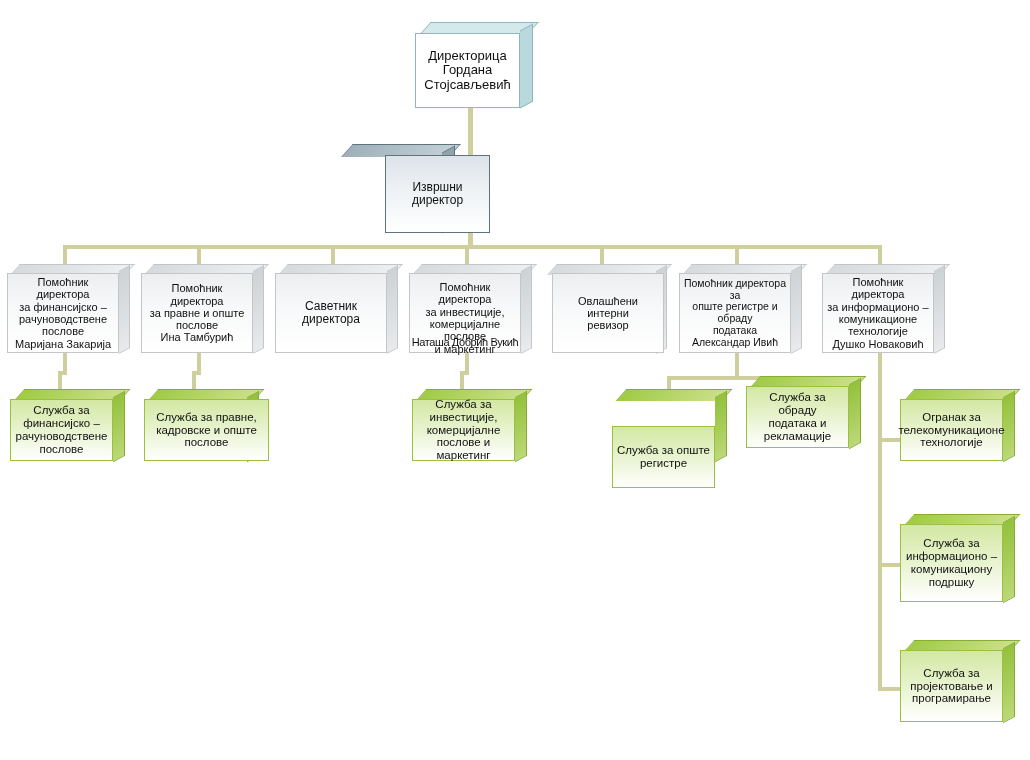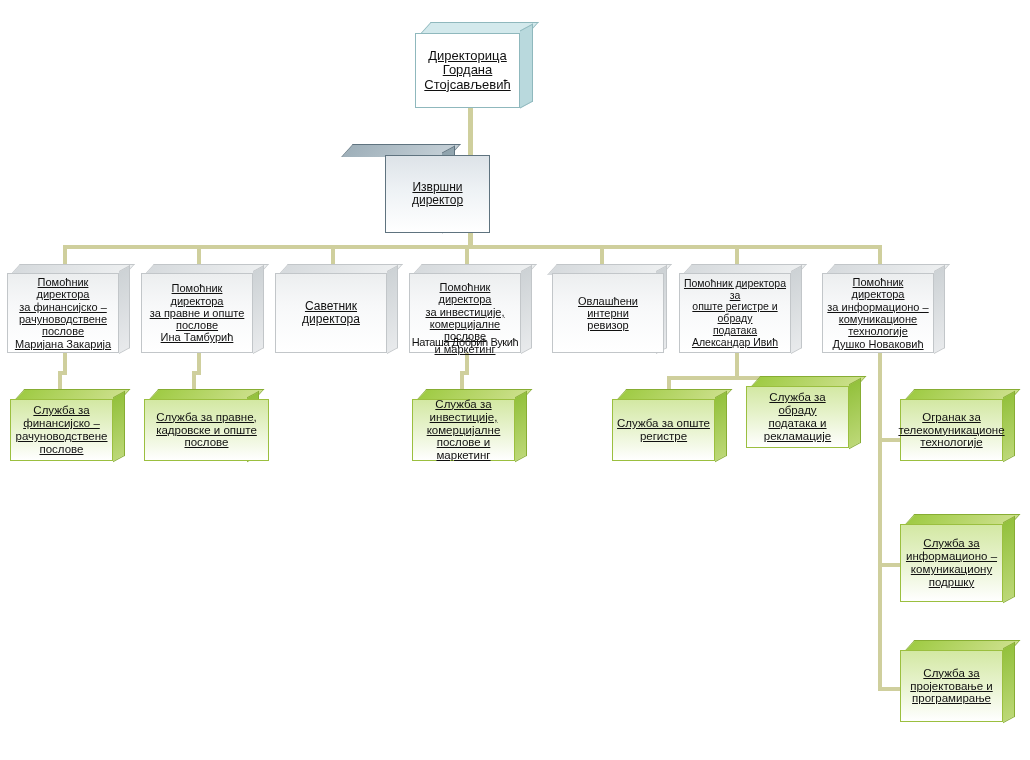--- a/index.html
+++ b/index.html
@@ -120,21 +120,21 @@
     background: linear-gradient(to right, #9fcb44, #cde08d);
     border: 1px solid #87ad33;
     border-bottom: none;
   }
   .green .sideface {
     background: linear-gradient(to bottom, #93c13c, #bcd877);
     border: 1px solid #87ad33;
     border-left: none;
   }
 
-  .lines { white-space: pre-line; text-decoration: underline; }
+  .lines { white-space: pre-line; }
   .cramped { letter-spacing: -0.4px; }
 </style>
 </head>
 <body>
 
 <div id="chart">
 
   <div class="conn" style="left:468px; top:108px; width:5px; height:140px;"></div>
 
   <div class="conn" style="left:452px; top:196px; width:20px; height:4px;"></div>
@@ -273,21 +273,21 @@
     <div class="face lines" style="font-size:11.5px;">Служба за
 инвестиције,
 комерцијалне
 послове и
 маркетинг</div>
   </div>
 
   <div class="node green" style="left:612px; top:399px; width:103px; height:62px;">
     <div class="topface" style="left:9px; top:-10px; width:104px; height:11px; transform:skewX(-42deg);"></div>
     <div class="sideface" style="left:103px; top:-5px; width:11px; height:63px; transform:skewY(-28deg);"></div>
-    <div class="face lines" style="font-size:11.5px;">Служба за опште
+    <div class="face lines" style="font-size:11.5px;margin-top:27px;">Служба за опште
 регистре</div>
   </div>
 
   <div class="node green" style="left:746px; top:386px; width:103px; height:62px;">
     <div class="topface" style="left:9px; top:-10px; width:104px; height:11px; transform:skewX(-42deg);"></div>
     <div class="sideface" style="left:103px; top:-5px; width:11px; height:63px; transform:skewY(-28deg);"></div>
     <div class="face lines" style="font-size:11.5px;">Служба за обраду
 података и
 рекламације</div>
   </div>

